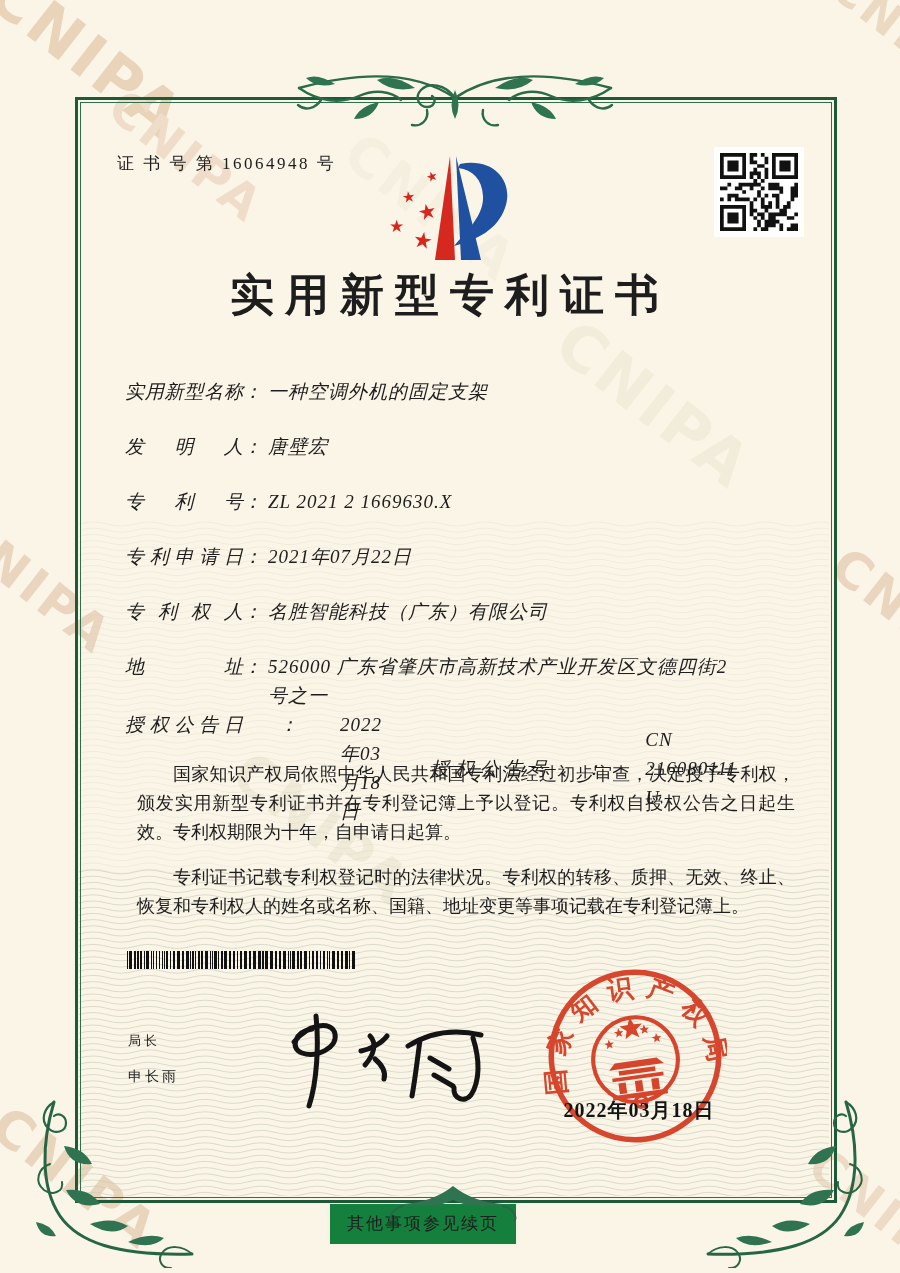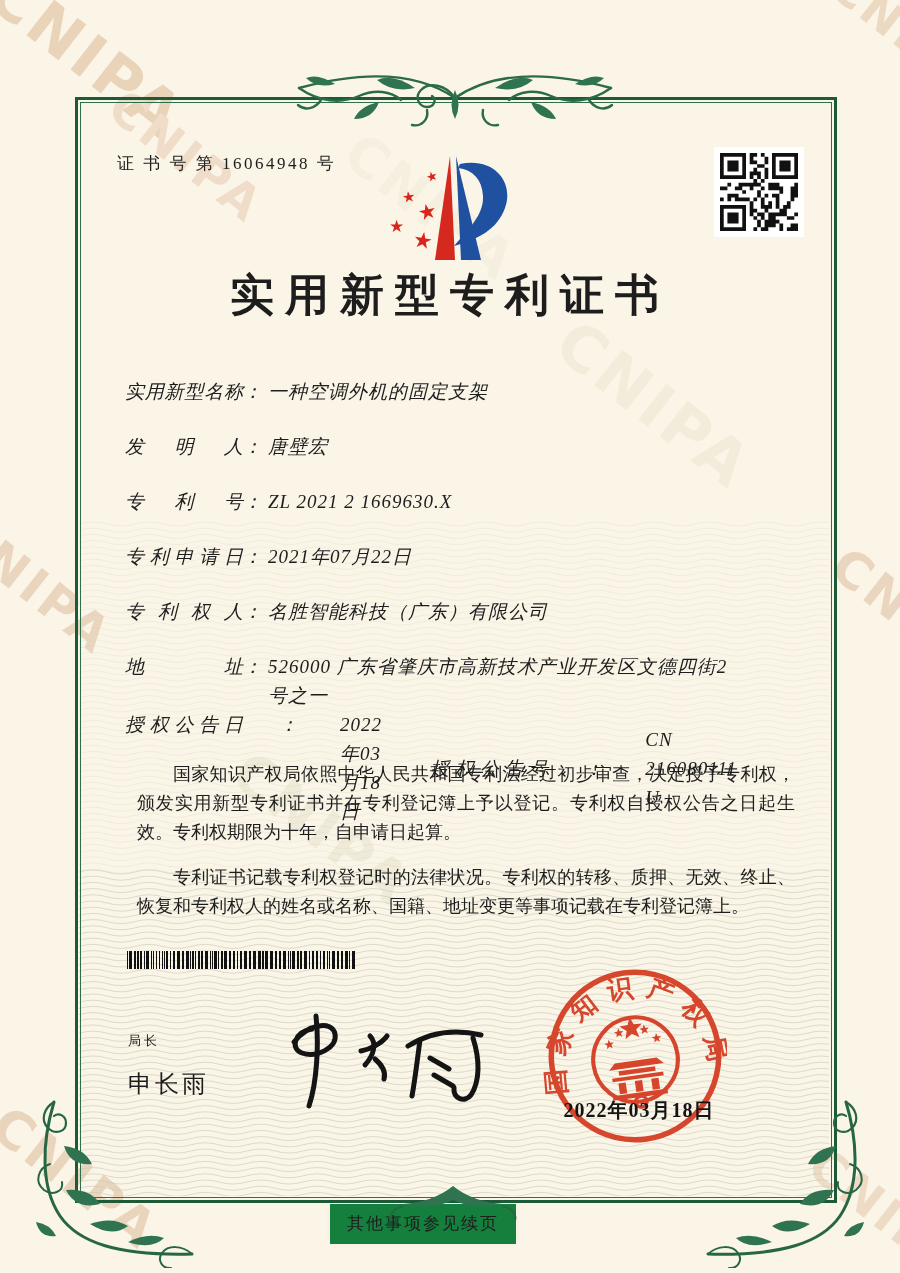--- a/index.html
+++ b/index.html
@@ -52,21 +52,21 @@
   .fvalue{flex:1;letter-spacing:1px;}
   .fgroup{display:flex;gap:36px;}
   .fgroup+.fgroup{margin-left:46px;align-items:center;}
   
   .body-text{position:absolute;left:121px;top:744px;width:690px;font-size:18px;line-height:29px;
              text-align:justify;z-index:2;}
   .body-text p{margin:16px;text-indent:2em;}
   
   .barcode{position:absolute;left:127px;top:951px;z-index:2;}
   .officer-title{position:absolute;left:128px;top:1032px;font-size:13px;letter-spacing:3px;z-index:2;}
-  .officer-name{position:absolute;left:128px;top:1068px;font-size:24px;letter-spacing:3px;z-index:2;}
+  .officer-name{position:absolute;left:128px;top:1068px;font-size:14px;letter-spacing:3px;z-index:2;}
   .sign{position:absolute;left:258px;top:1002px;width:228px;height:112px;z-index:3;}
   .seal{position:absolute;left:543px;top:964px;width:184px;height:184px;z-index:2;opacity:.93;}
   .seal-date{position:absolute;left:560px;top:1097px;width:158px;text-align:center;font-size:20px;
              font-weight:bold;letter-spacing:1px;color:#141414;z-index:3;}
   .page-footer{position:absolute;left:75px;top:1156px;width:756px;text-align:center;
                font-size:15.5px;letter-spacing:2px;z-index:2;}
   .note-box{position:absolute;left:330px;top:1204px;width:186px;height:40px;background:#15803d;
             text-align:center;line-height:40px;font-size:17px;letter-spacing:2px;z-index:2;
             box-shadow:0 0 6px rgba(0,0,0,0.04);}
 </style>

